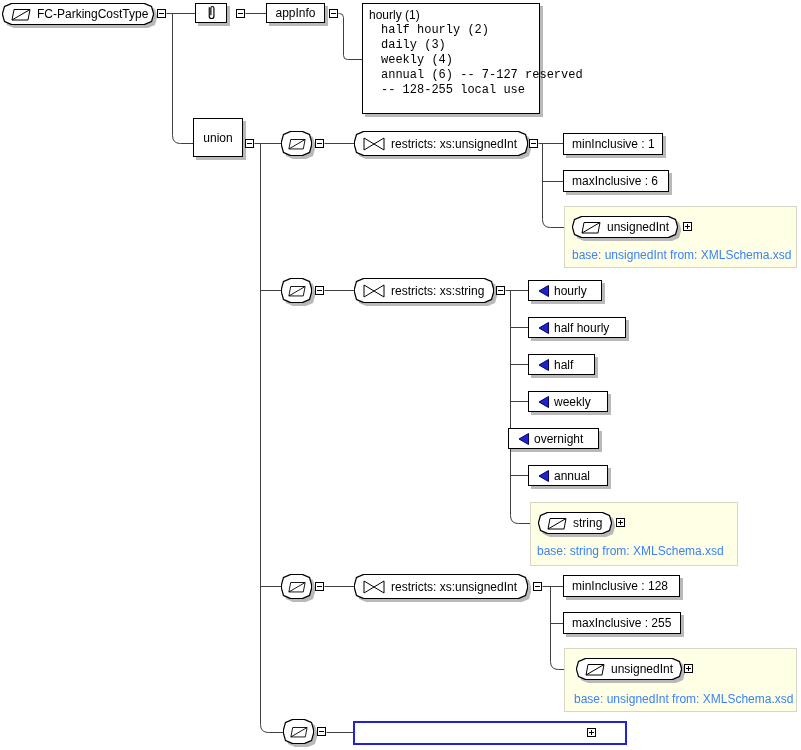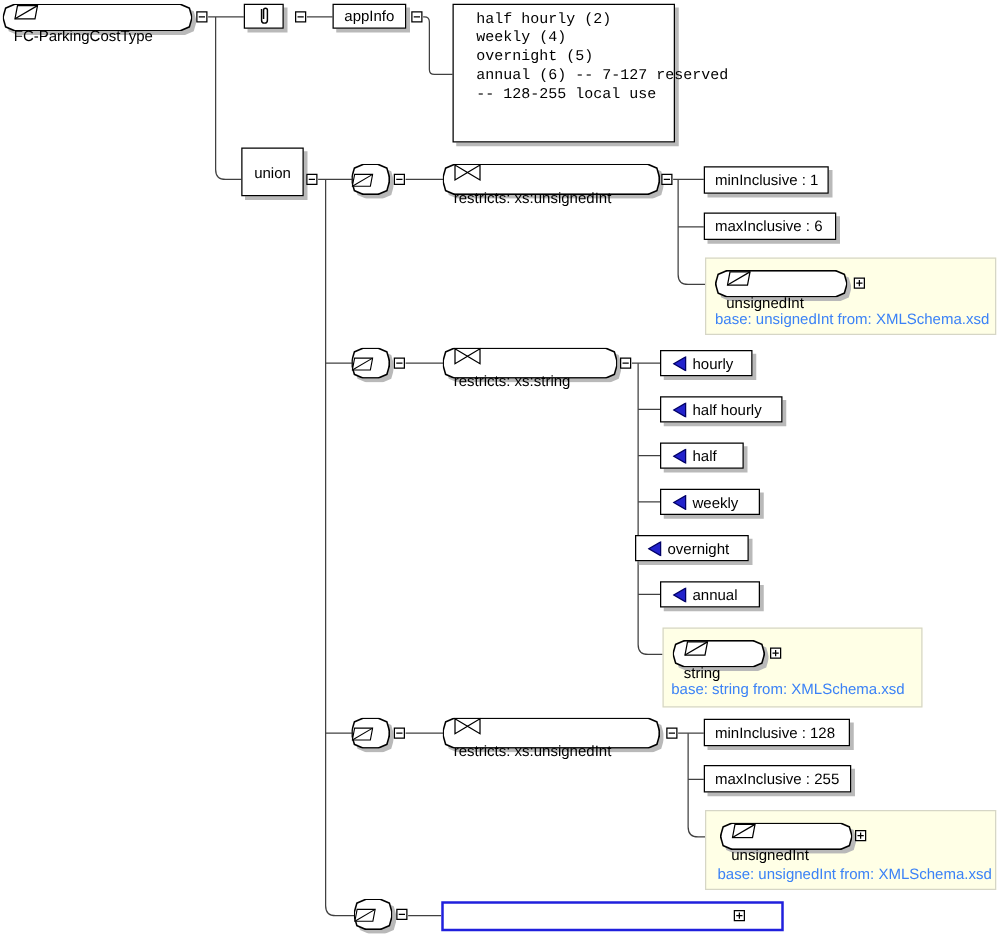--- a/index.html
+++ b/index.html
@@ -10,21 +10,21 @@
     --octa:polygon(9px 0%, calc(100% - 9px) 0%, calc(100% - 2px) 3px, 100% 10px,
       100% calc(100% - 10px), calc(100% - 2px) calc(100% - 3px), calc(100% - 9px) 100%,
       9px 100%, 2px calc(100% - 3px), 0% calc(100% - 10px), 0% 10px, 2px 3px);
   }
   svg.wires{position:absolute;left:0;top:0;z-index:0;}
   
   .oct{position:absolute;z-index:2;}
   .oct .sh{position:absolute;left:3px;top:3px;width:100%;height:100%;background:var(--shadow);clip-path:var(--octa);}
   .oct .ob{position:absolute;inset:0;background:#000;clip-path:var(--octa);}
   .oct .of{position:absolute;inset:1px;background:#fff;clip-path:var(--octa);}
-  .oct .oc{position:relative;display:flex;align-items:flex-start;height:100%;padding:0 6px 0 9px;gap:6px;white-space:nowrap;flex-direction:column;}
+  .oct .oc{position:relative;display:flex;align-items:center;height:100%;padding:0 6px 0 9px;gap:6px;white-space:nowrap;}
   .oct.center .oc{justify-content:center;padding:0;}
   
   .rbox{position:absolute;z-index:2;background:#fff;border:1px solid #000;box-shadow:3px 3px 0 var(--shadow);
         display:flex;align-items:center;white-space:nowrap;box-sizing:border-box;}
   .facet{padding-left:8px;}
   .enum{padding-left:9px;gap:4px;}
   .centered{justify-content:center;text-align:center;}
   .docbox{display:block;padding:4px 6px;line-height:15px;}
   .docbox .ind{padding-left:12px;font-family:Liberation Mono, monospace;}
   
@@ -93,23 +93,24 @@
     </svg>
   </div>
   <div class="tg" style="left:236px;top:9px"></div>
 
   <div class="rbox centered" style="left:266px;top:3px;width:59px;height:20px">
     <span>appInfo</span>
   </div>
   <div class="tg" style="left:329px;top:9px"></div>
 
   <div class="rbox docbox" style="left:362px;top:3px;width:178px;height:111px">
+    <div>hourly (1)</div>
     <div class="ind">half hourly (2)</div>
+    <div class="ind">daily (3)</div>
     <div class="ind">weekly (4)</div>
-    <div class="ind">overnight (5)</div>
     <div class="ind">annual (6) -- 7-127 reserved</div>
     <div class="ind">-- 128-255 local use</div>
   </div>
 
   <div class="rbox centered" style="left:193px;top:118px;width:50px;height:39px">
     <span>union</span>
   </div>
   <div class="tg" style="left:245px;top:139px"></div>
 
   <div class="oct center" style="left:281px;top:131px;width:31px;height:25px">

